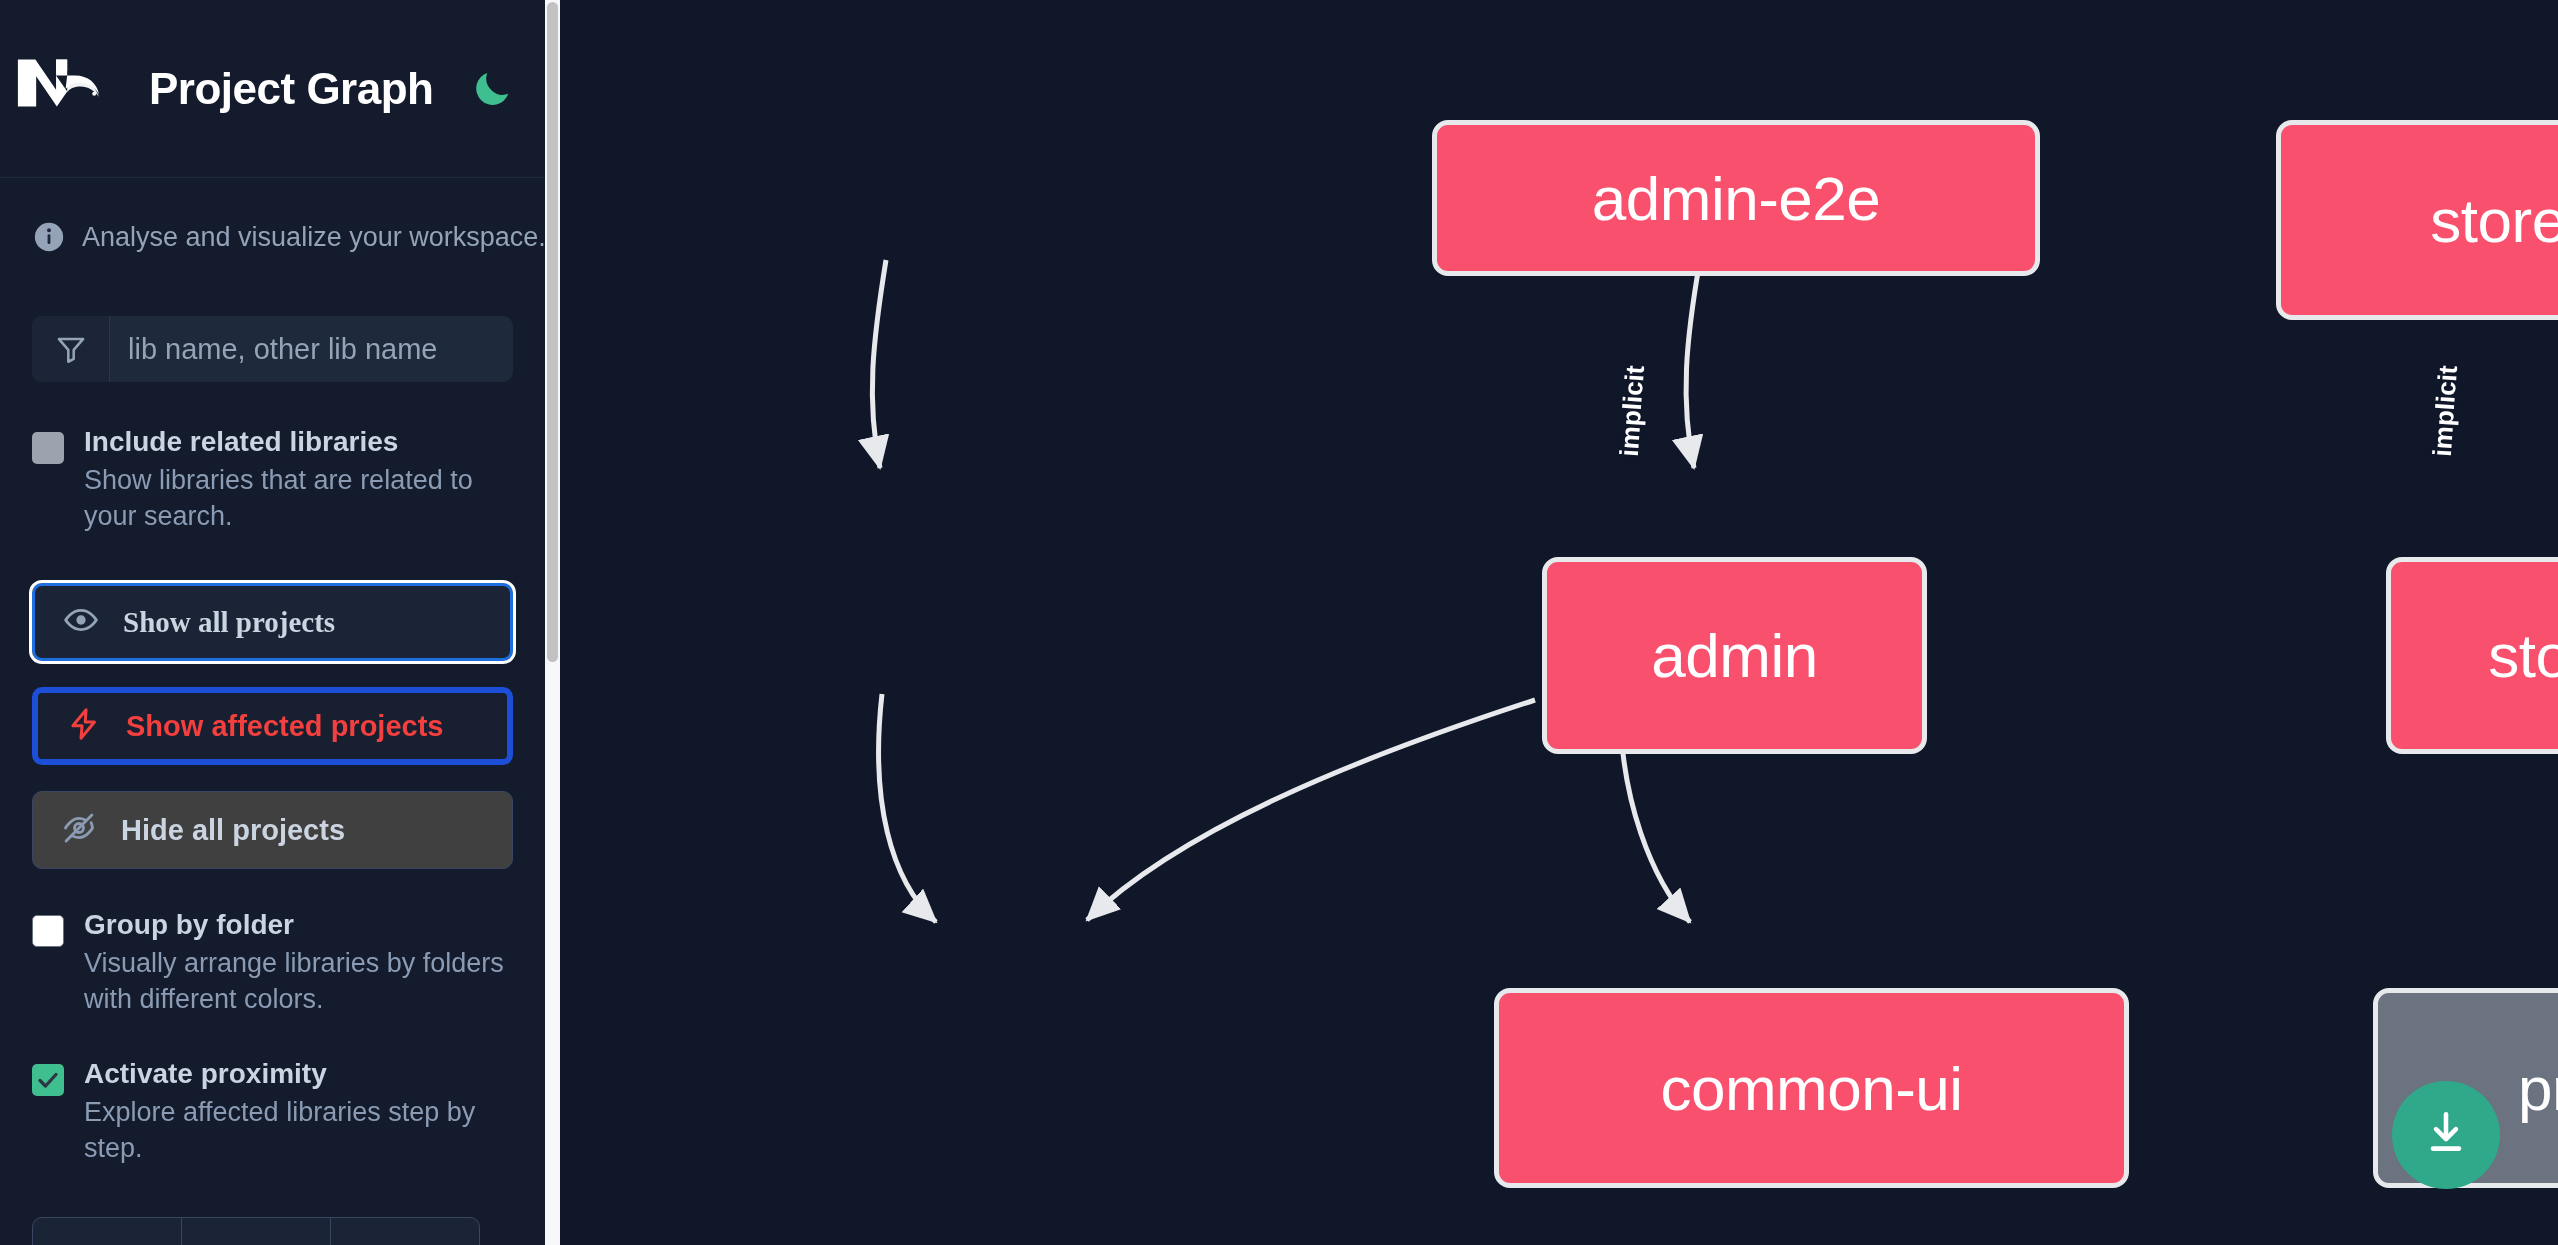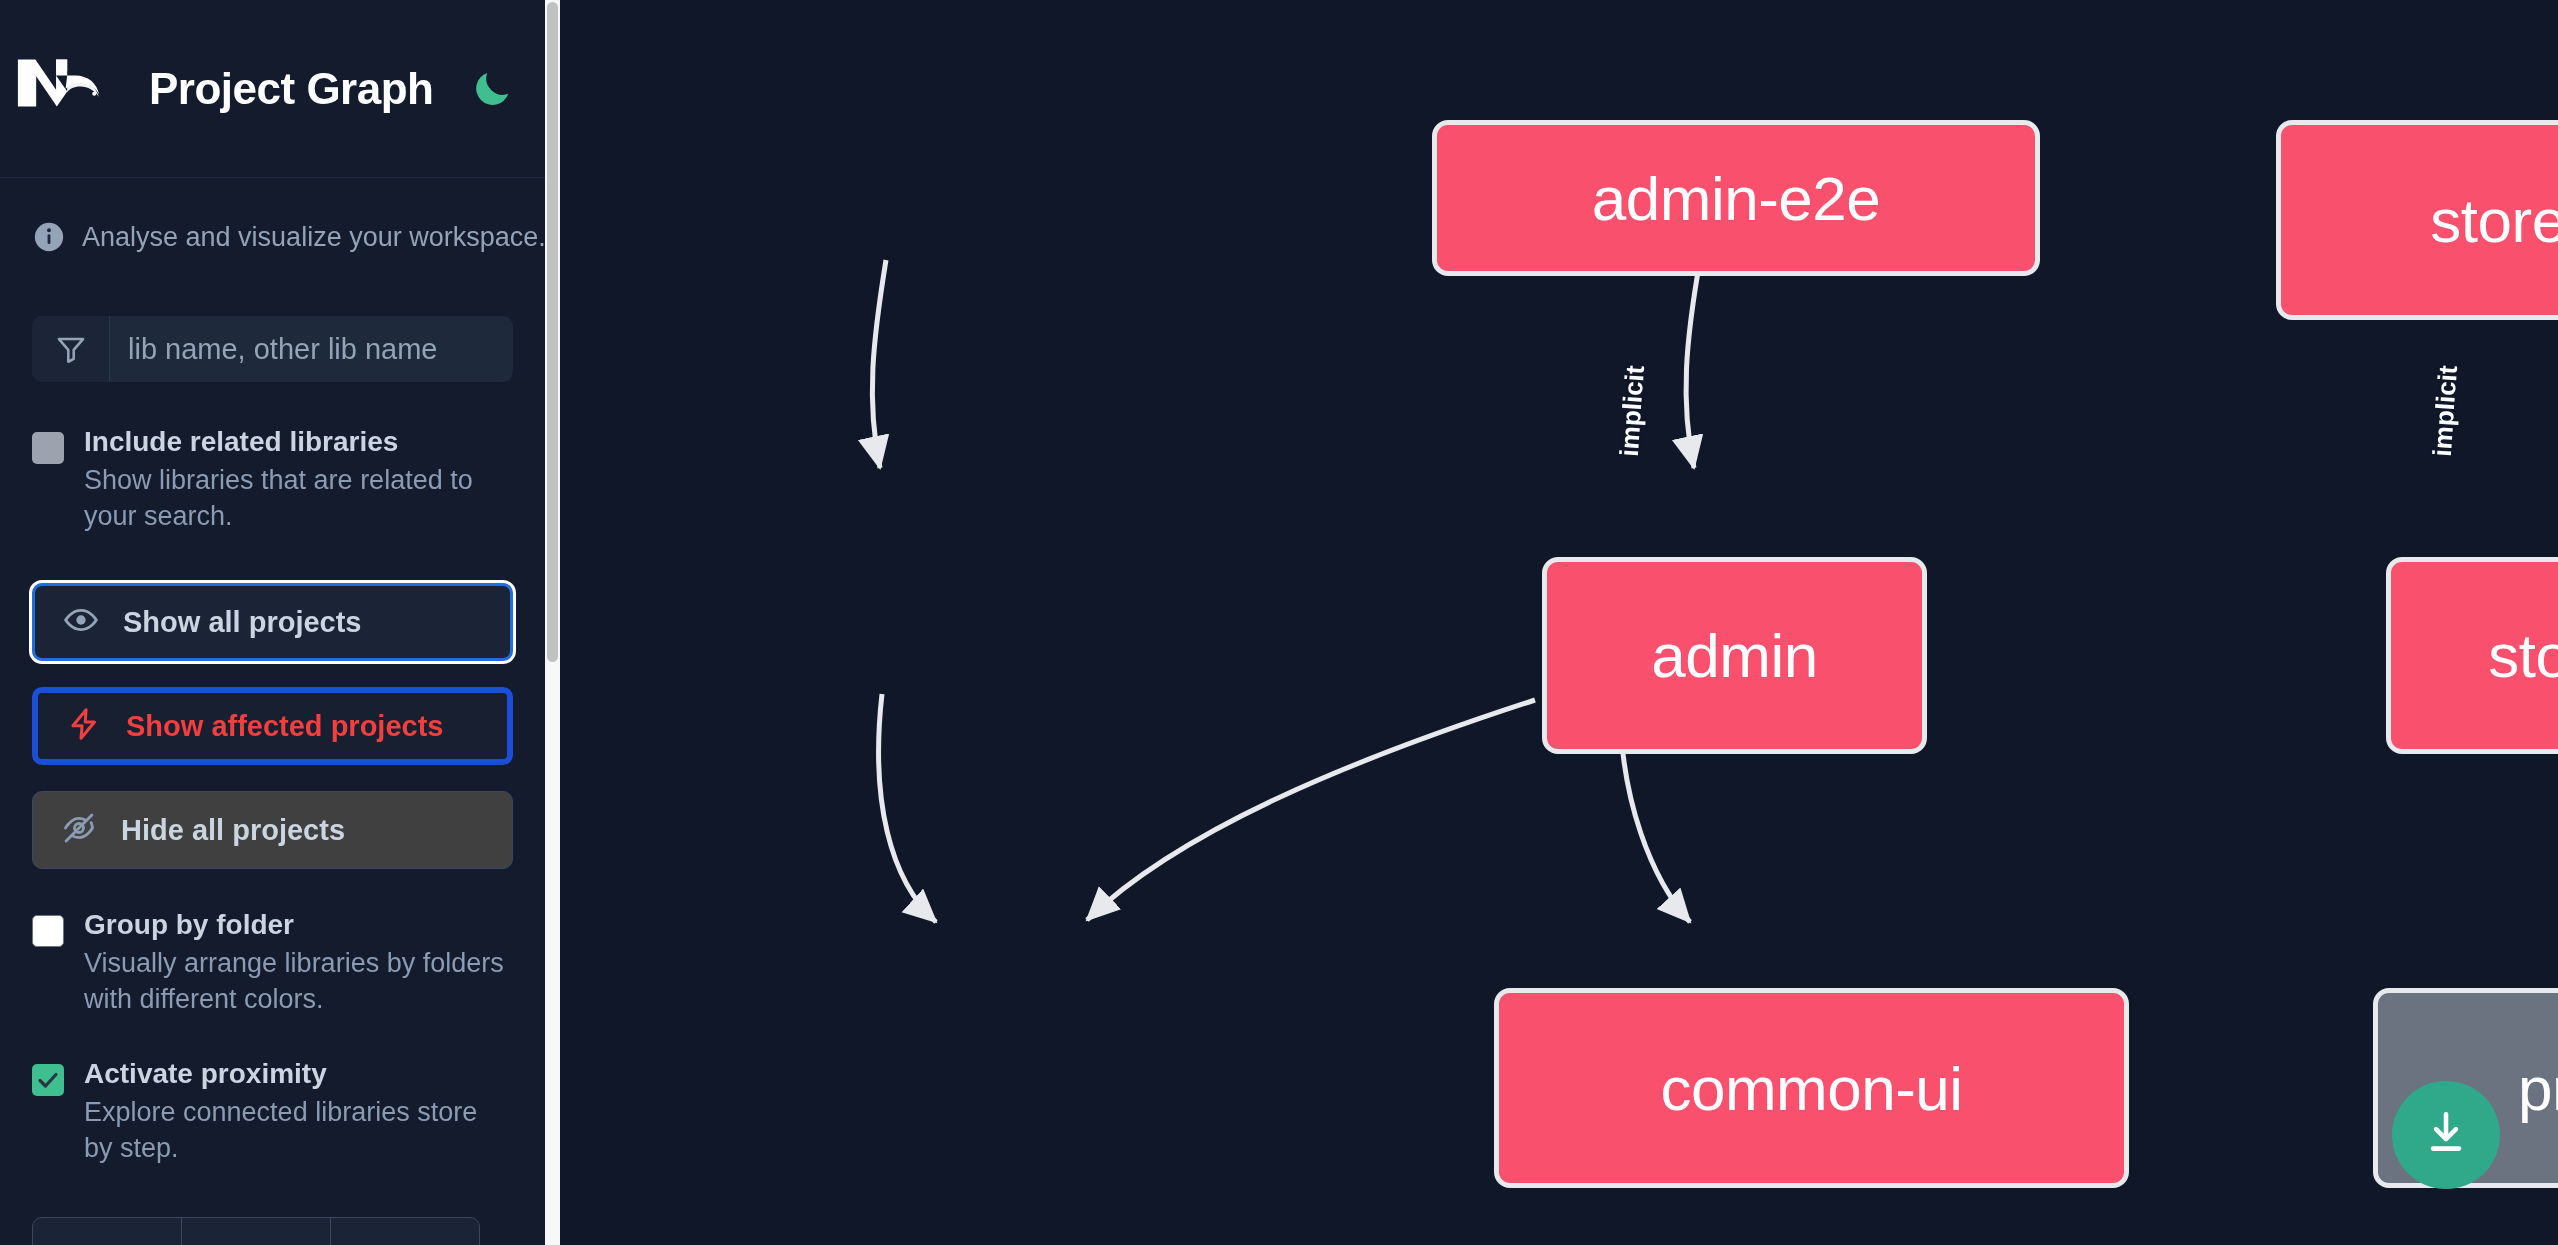--- a/index.html
+++ b/index.html
@@ -125,20 +125,21 @@
     gap: 24px;
     background: #1A2436;
     cursor: pointer;
     margin-bottom: 26px;
   }
   .gbtn-label { font-size: 29px; font-weight: 700; white-space: nowrap; }
   .gbtn.focus {
     border: 3px solid #1D6FE0;
     outline: 3px solid #FFFFFF;
     outline-offset: 0px;
+    font-family: Liberation Serif, serif;
   }
   .gbtn.focus .gbtn-label { color: #CBD5E1; }
   .gbtn.danger { border: 6px solid #1d4ed8; background: #171F30; text-align: center; }
   .gbtn.danger .gbtn-label { color: #F43F3F; }
   .gbtn.muted { border: 1px solid #3A4763; background: #404040; }
   .gbtn.muted .gbtn-label { color: #CBD5E1; }
 
   .bottom-seg {
     position: absolute;
     left: 32px; bottom: -34px;
@@ -313,21 +314,21 @@
       </div>
 
       <div class="check-row tight">
         <span class="cbox green">
           <svg width="26" height="24" viewBox="0 0 24 24" fill="none" stroke="#2B3544" stroke-width="3.2" stroke-linecap="round" stroke-linejoin="round">
             <path d="M4 12.5 9.5 18 20 6.5"></path>
           </svg>
         </span>
         <span class="check-texts">
           <span class="check-label">Activate proximity</span>
-          <span class="check-desc">Explore connected libraries store by step.</span>
+          <span class="check-desc">Explore affected libraries step by step.</span>
         </span>
       </div>
 
       <div class="bottom-seg">
         <div></div>
         <div></div>
         <div></div>
       </div>
 
     </div>

